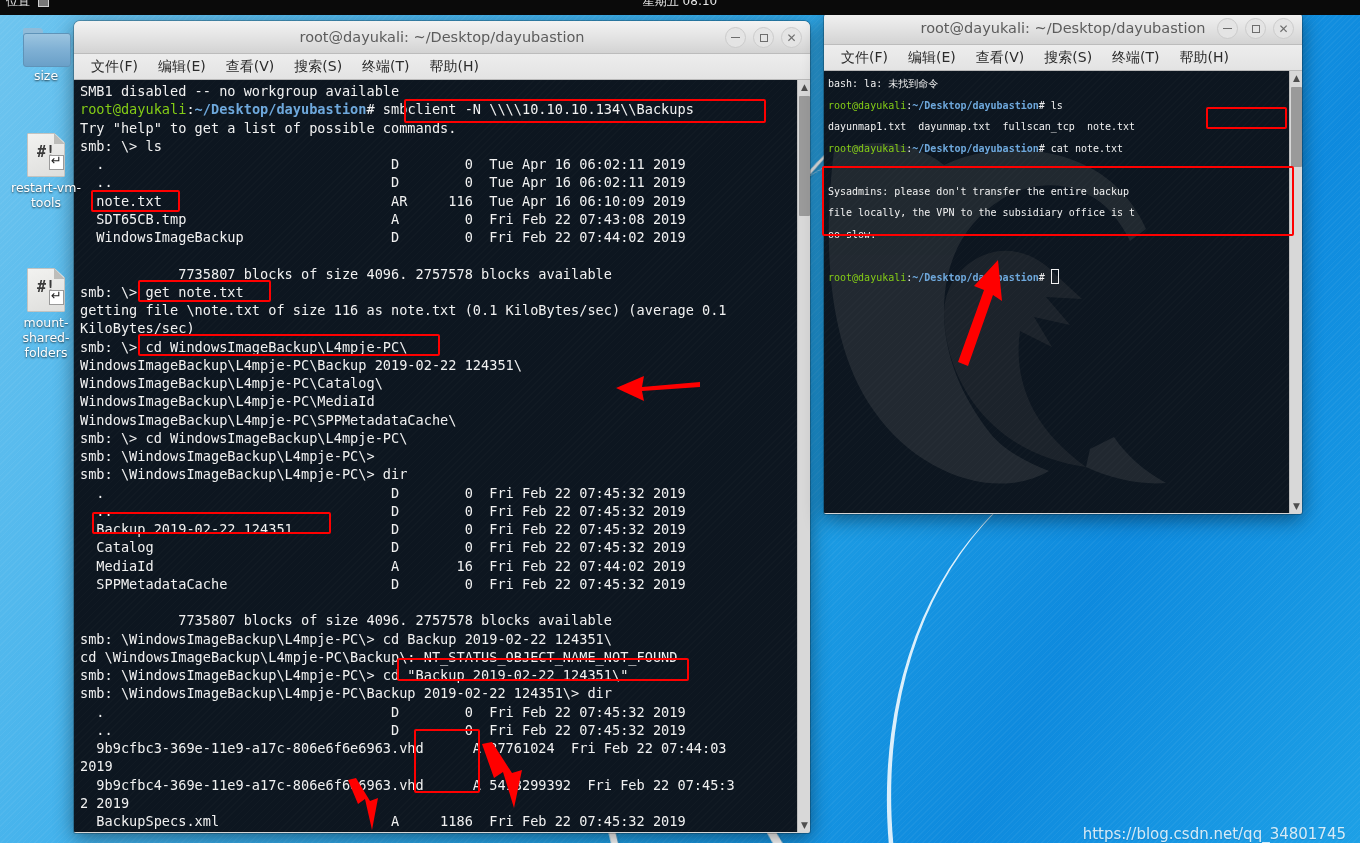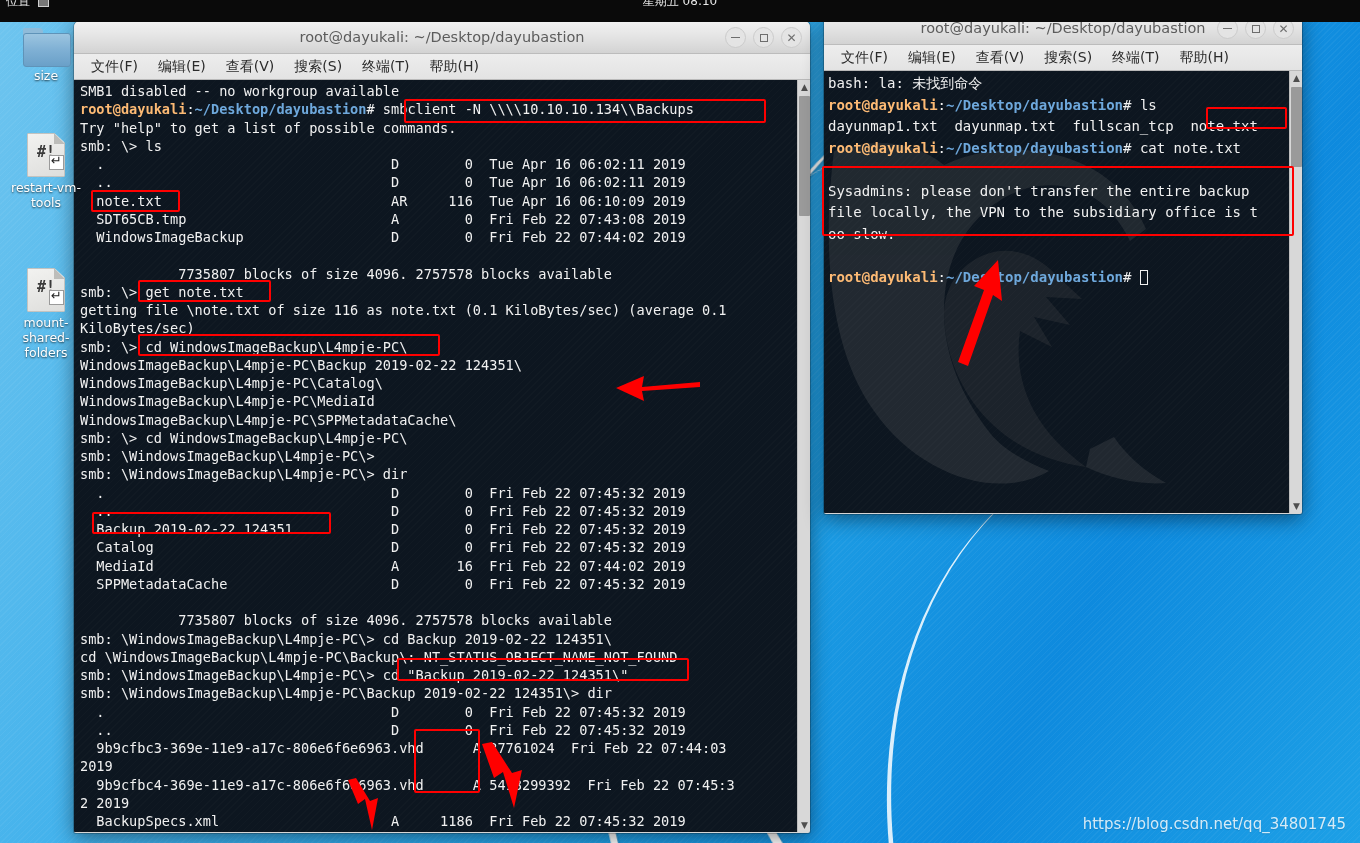--- a/index.html
+++ b/index.html
@@ -45,21 +45,21 @@
   .sw3 {
     left: 900px; top: 420px; width: 700px; height: 900px;
     border-left-width: 5px;
     border-color: rgba(255,255,255,.85);
     transform: rotate(-20deg);
   }
 
   
   #top-panel {
     position: absolute; left: 0; top: 0;
-    width: 1360px; height: 22px;
+    width: 1360px; height: 15px;
     background: #0a0a0a;
     color: #e8e8e8;
     font-size: 11px;
     line-height: 11px;
     z-index: 60;
     overflow: hidden;
   }
   #top-panel .tp-left {
     position: absolute; left: 6px; top: -4px;
     display: flex; align-items: center; gap: 8px;
@@ -179,22 +179,22 @@
     position: absolute; inset: 0;
     font-family: "DejaVu Sans Mono", monospace;
     font-size: 13.6px;
     line-height: 18.25px;
     color: #e9e9e9;
     white-space: pre;
     overflow: hidden;
     padding: 2px 0 0 6px;
     letter-spacing: 0px;
   }
-  .term.small { font-size: 14px; line-height: 21.5px; padding-left: 4px; }
-  .c-red   { color: #fdba74; font-weight: 700; }
+  .term.small { font-size: 10px; line-height: 21.5px; padding-left: 4px; }
+  .c-red   { color: #84cc16; font-weight: 400; }
   .c-blue  { color: #6ea8dc; font-weight: 700; }
   .c-white { color: #f1f1f1; }
   .cursor-block {
     display: inline-block; width: 8px; height: 15px;
     border: 1.4px solid #f1f1f1; vertical-align: -3px;
   }
 
   
   .dragon {
     position: absolute; left: -30px; top: 40px;
@@ -231,21 +231,21 @@
     position: absolute;
     border: 2.5px solid #ff0000;
     border-radius: 2px;
     pointer-events: none;
     z-index: 40;
   }
   .arrow-svg { position: absolute; pointer-events: none; z-index: 41; }
 
   
   .watermark {
-    position: absolute; right: 14px; bottom: 10px;
+    position: absolute; right: 14px; bottom: 0;
     color: rgba(255,255,255,.82);
     font-size: 15px;
     font-family: "DejaVu Sans", sans-serif;
     text-shadow: 0 1px 1px rgba(0,0,0,.12);
     z-index: 50;
   }
 </style>
 </head>
 <body>
 

